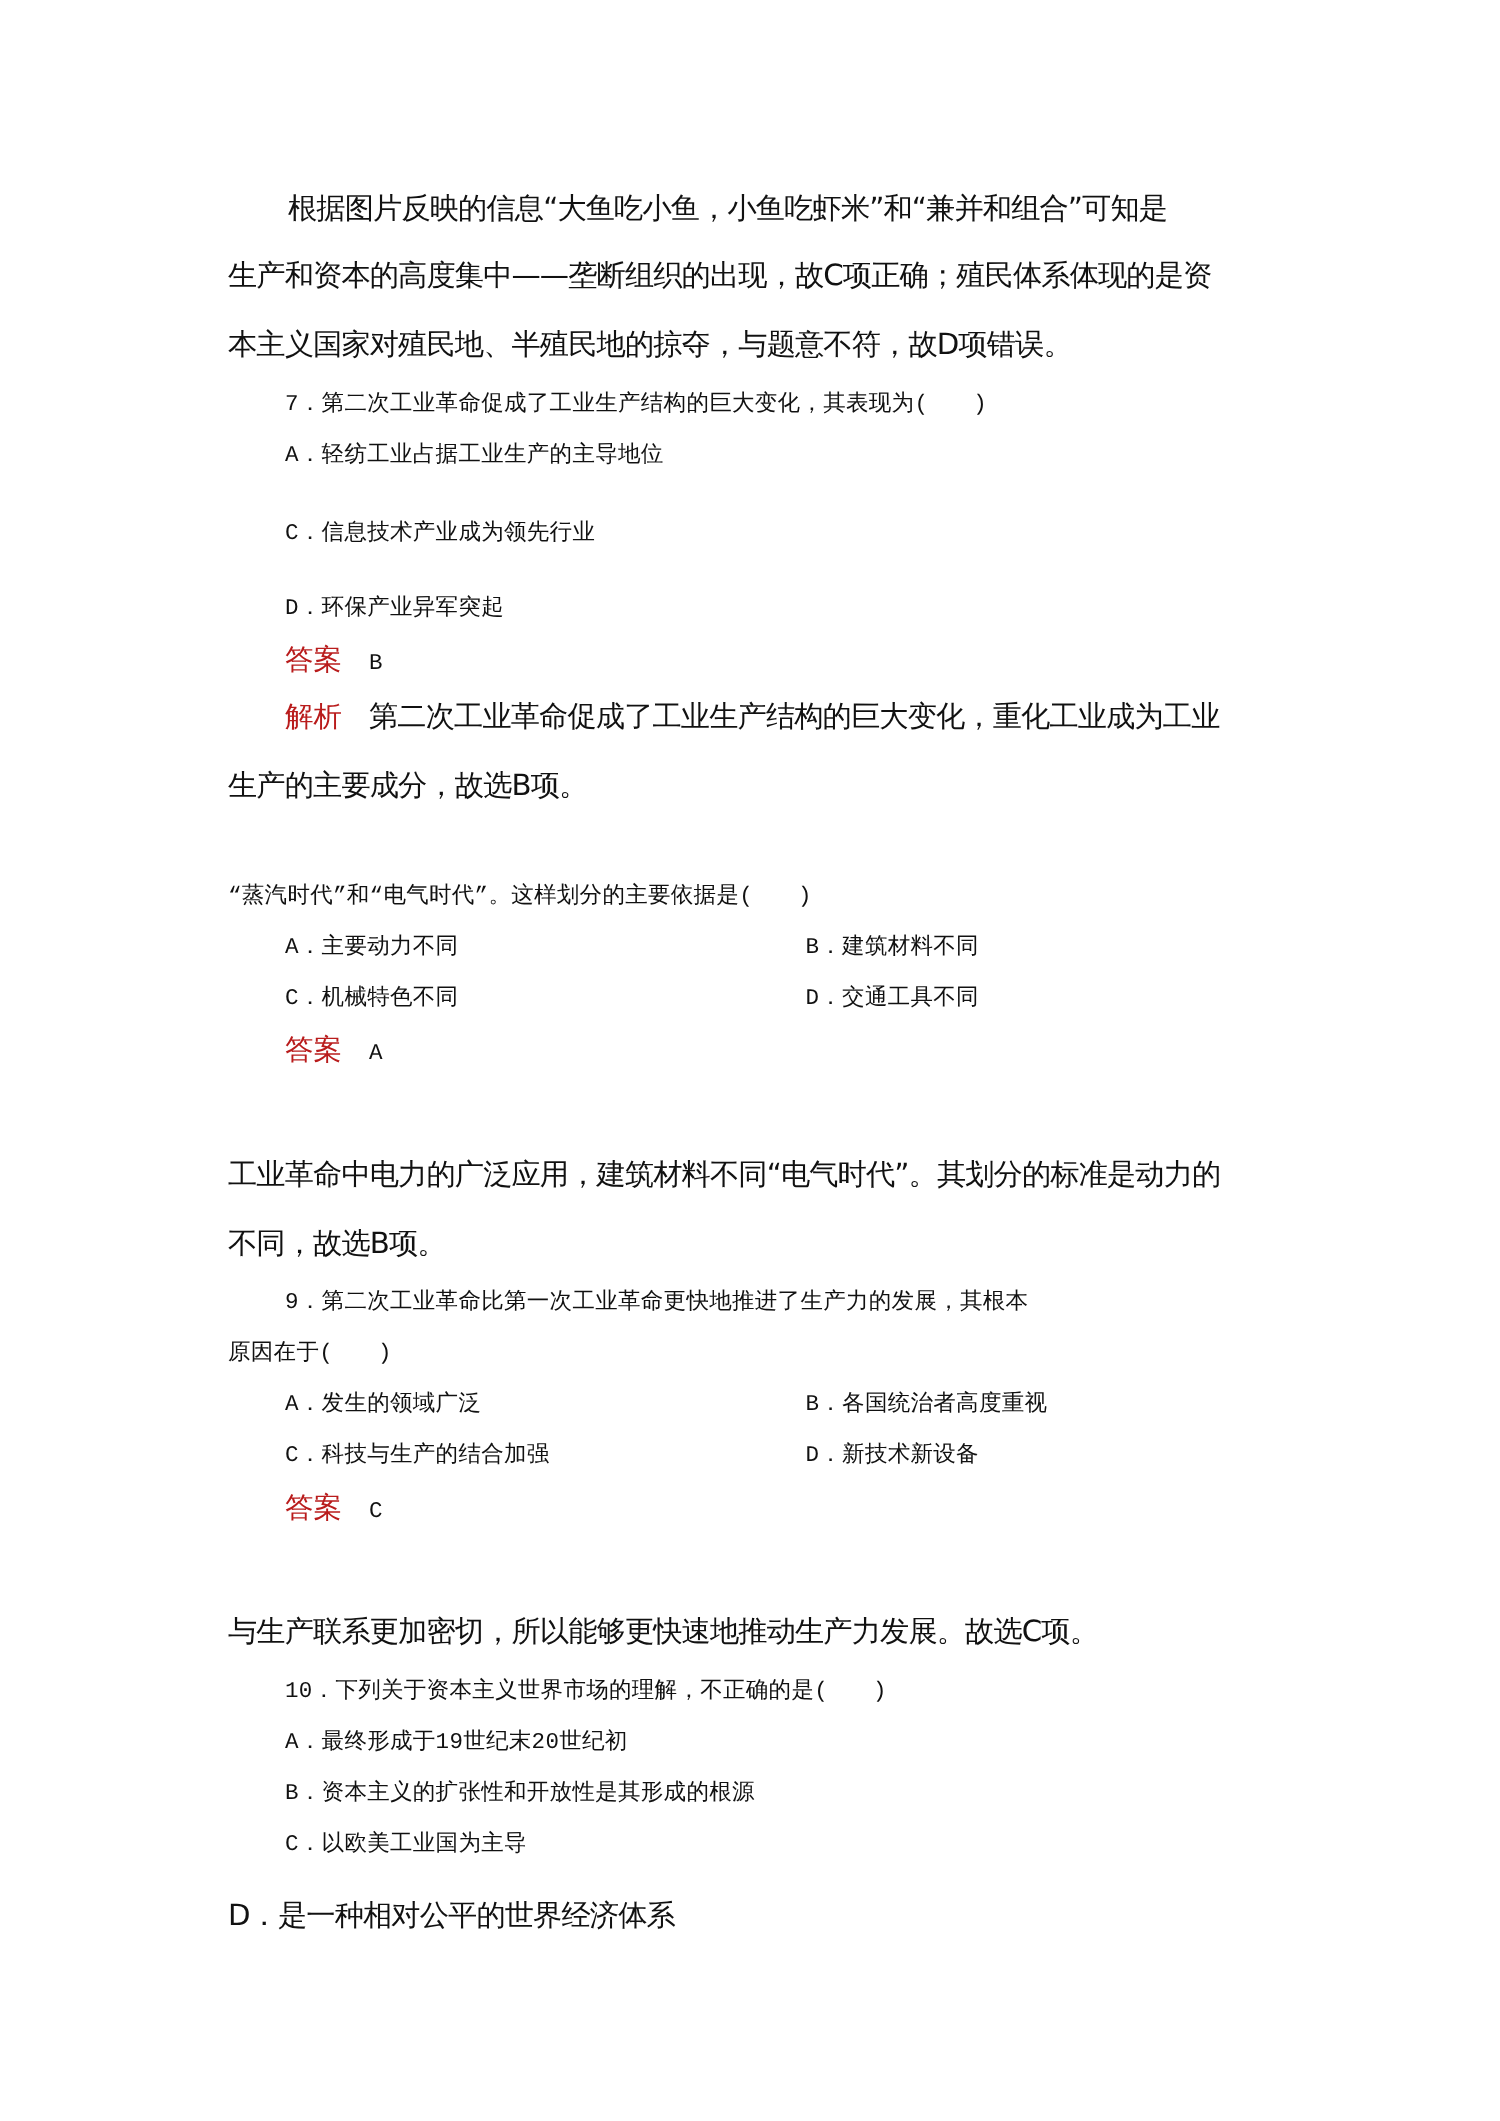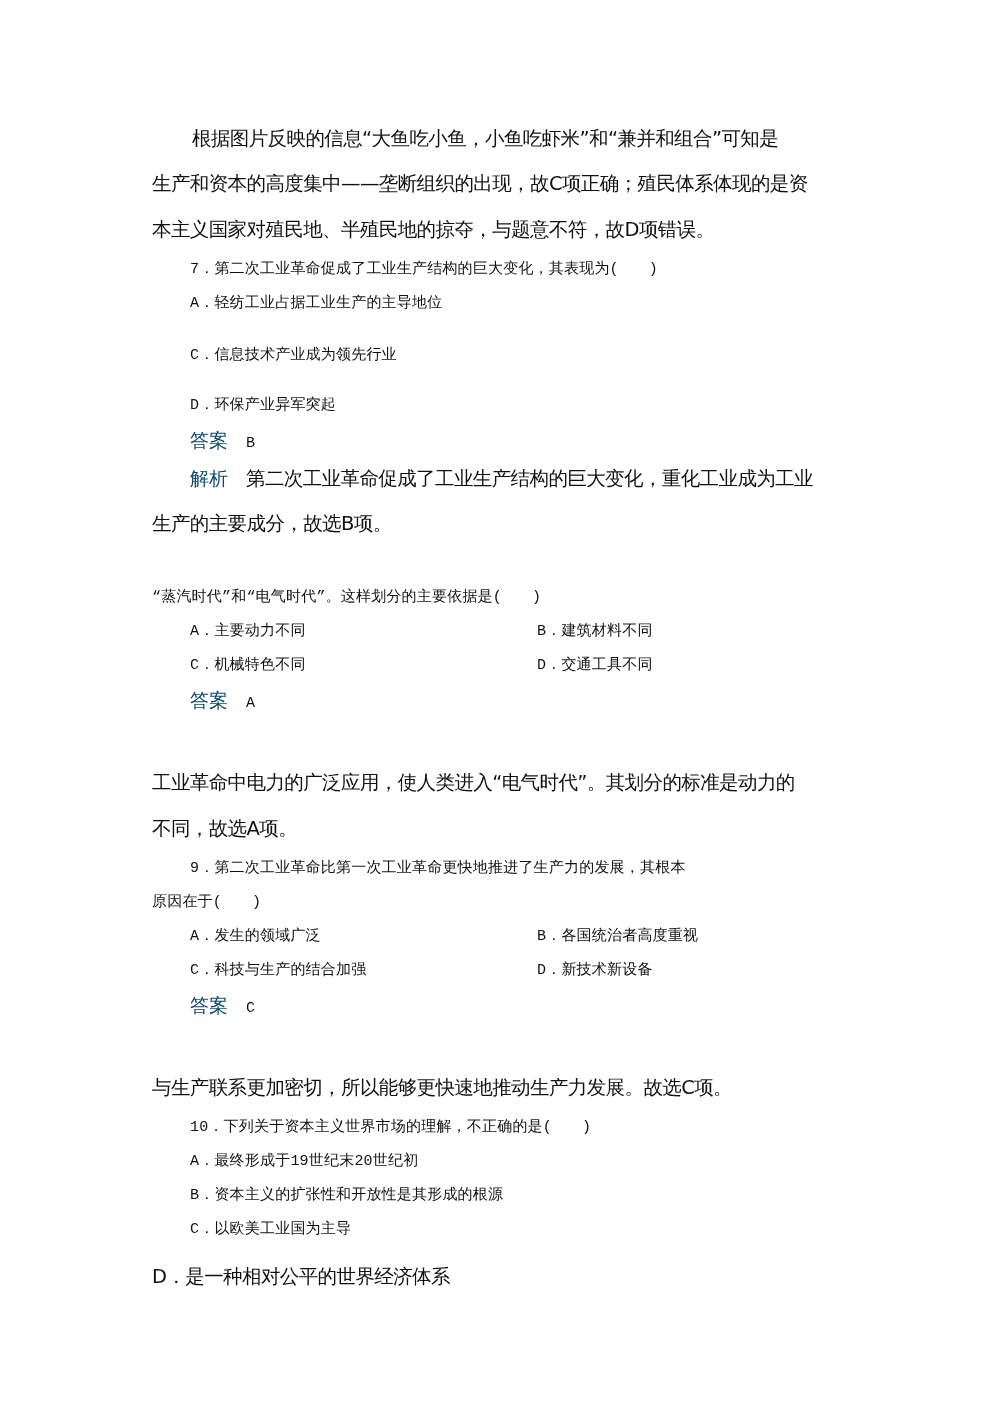--- a/index.html
+++ b/index.html
@@ -2,21 +2,21 @@
 <html><head>
 <meta charset="utf-8">
 <style>
   html, body { margin: 0; padding: 0; background: #ffffff; }
   body { width: 1000px; height: 1414px; position: relative; overflow: hidden;
          font-family: "DejaVu Serif", "Liberation Serif", serif; color: #111; }
   .page { position: absolute; left: 0; top: 0; width: 1000px; height: 1238px; }
   .line { position: absolute; white-space: nowrap; font-size: 19px; line-height: 24px; }
   .sans { font-family: "DejaVu Sans", "Liberation Sans", sans-serif; font-size: 19.5px; letter-spacing: -0.6px; }
   .serif { font-family: Liberation Mono, monospace; font-size: 15px; letter-spacing: 0.2px; }
-  .red { color: #0c4a6e; font-family: "DejaVu Sans", "Liberation Sans", sans-serif; font-size: 19px; }
+  .red { color: #b91c1c; font-family: "DejaVu Sans", "Liberation Sans", sans-serif; font-size: 19px; }
   .gap { display: inline-block; width: 18px; }
   .paren-gap { display: inline-block; width: 30px; }
 </style>
 </head>
 <body>
 
 <div class="page">
 
   <div class="line sans" style="left:192px; top:127px;">根据图片反映的信息“大鱼吃小鱼，小鱼吃虾米”和“兼并和组合”可知是</div>
   <div class="line sans" style="left:152px; top:172px;">生产和资本的高度集中——垄断组织的出现，故C项正确；殖民体系体现的是资</div>
@@ -39,22 +39,22 @@
   <div class="line serif" style="left:152px; top:586px;">
     <span>“蒸汽时代”和“电气时代”。这样划分的主要依据是(</span><span class="paren-gap"></span><span>)</span>
   </div>
   <div class="line serif" style="left:190px; top:620px;">A．主要动力不同</div>
   <div class="line serif" style="left:537px; top:620px;">B．建筑材料不同</div>
   <div class="line serif" style="left:190px; top:654px;">C．机械特色不同</div>
   <div class="line serif" style="left:537px; top:654px;">D．交通工具不同</div>
   <div class="line" style="left:190px; top:688px;">
     <span class="red">答案</span><span class="gap"></span><span class="serif">A</span>
   </div>
-  <div class="line sans" style="left:152px; top:771px;">工业革命中电力的广泛应用，使人类进入“电气时代”。其划分的标准是动力的</div>
-  <div class="line sans" style="left:152px; top:817px;">不同，故选A项。</div>
+  <div class="line sans" style="left:152px; top:771px;">工业革命中电力的广泛应用，建筑材料不同“电气时代”。其划分的标准是动力的</div>
+  <div class="line sans" style="left:152px; top:817px;">不同，故选B项。</div>
 
   <div class="line serif" style="left:190px; top:857px;">9．第二次工业革命比第一次工业革命更快地推进了生产力的发展，其根本</div>
   <div class="line serif" style="left:152px; top:891px;">
     <span>原因在于(</span><span class="paren-gap"></span><span>)</span>
   </div>
   <div class="line serif" style="left:190px; top:925px;">A．发生的领域广泛</div>
   <div class="line serif" style="left:537px; top:925px;">B．各国统治者高度重视</div>
   <div class="line serif" style="left:190px; top:959px;">C．科技与生产的结合加强</div>
   <div class="line serif" style="left:537px; top:959px;">D．新技术新设备</div>
   <div class="line" style="left:190px; top:993px;">

